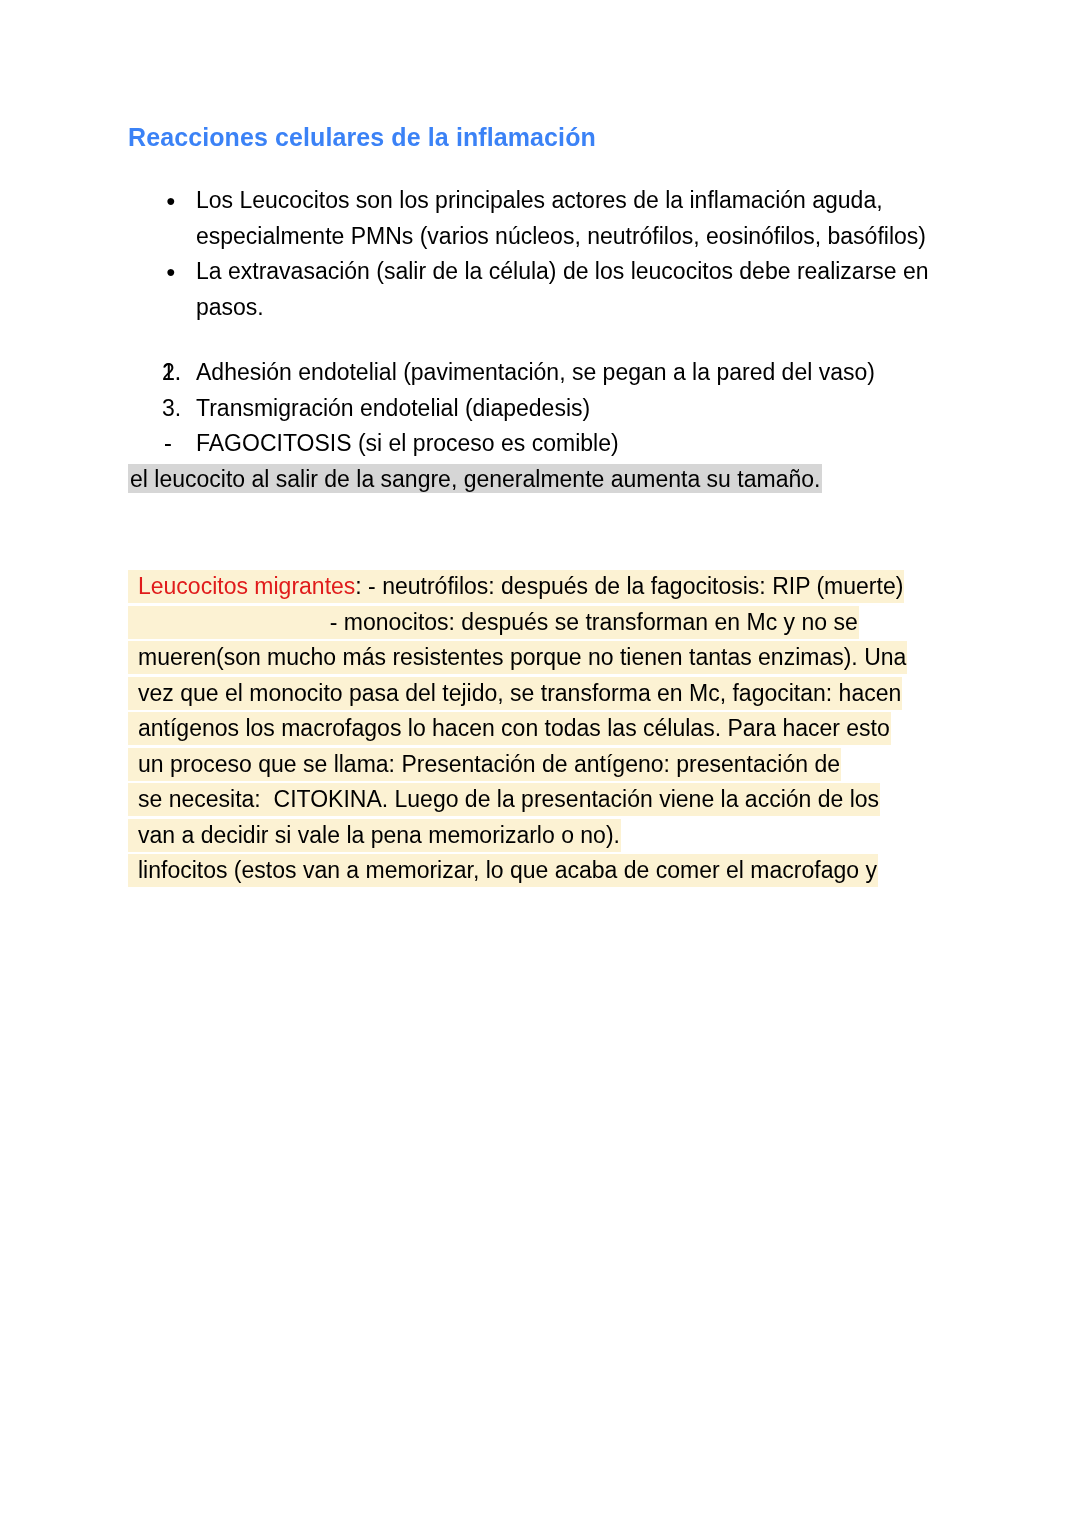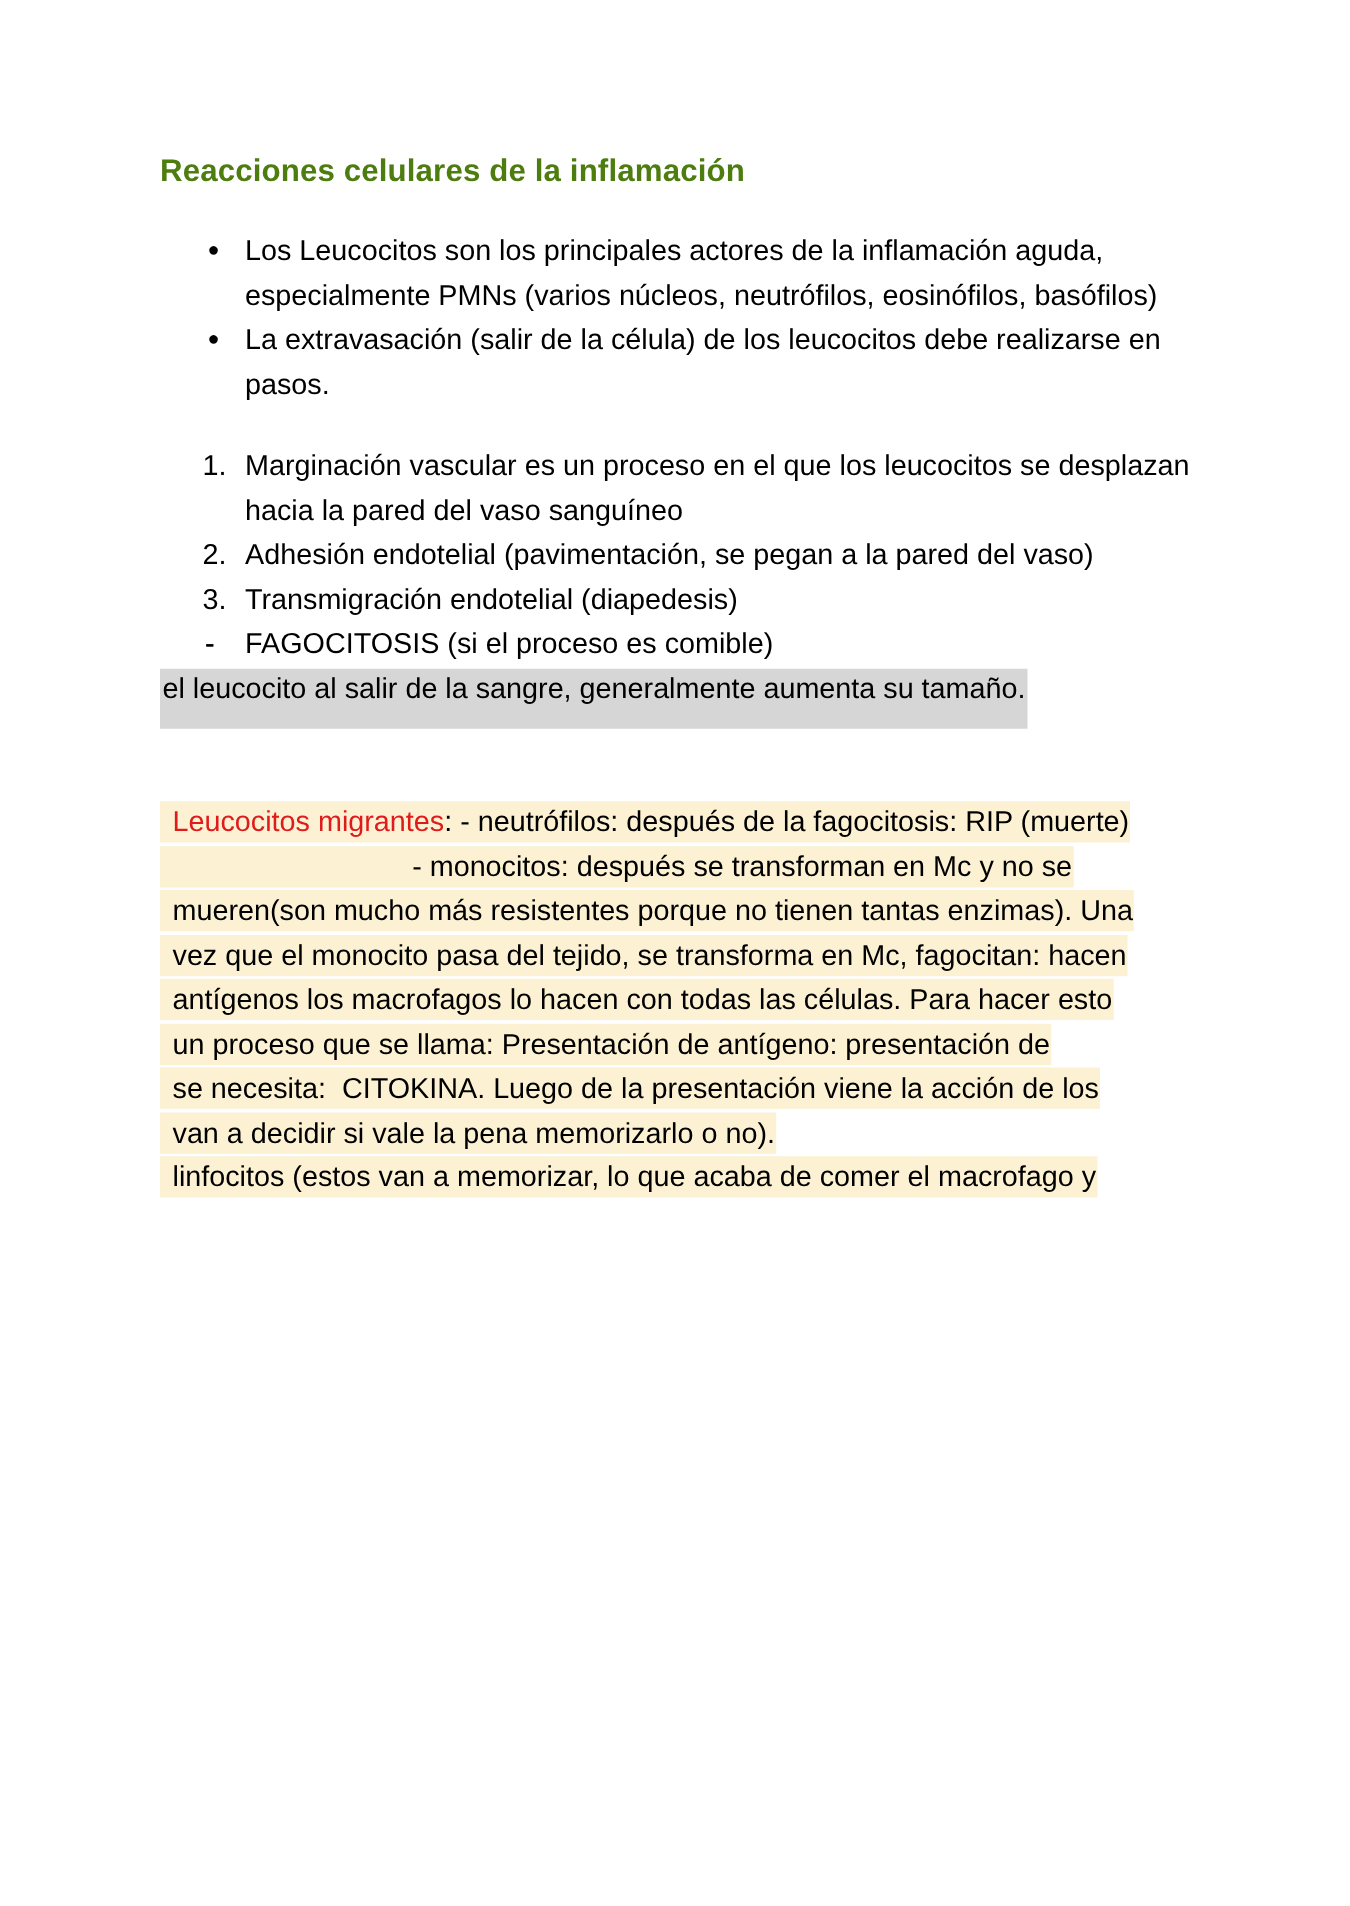--- a/index.html
+++ b/index.html
@@ -28,21 +28,21 @@
     position: absolute;
     left: 128px;
     top: 122px;
     width: 840px;
   }
 
   
   .doc-title {
     font-size: 25px;
     font-weight: bold;
-    color: #4d7c0f;
+    color: #3b82f6;
     line-height: 1.25;
     letter-spacing: 0.1px;
     margin: 0 0 30px 0;
   }
 
   
   .bullet-list {
     margin: 0;
     padding: 0;
     list-style: none;
@@ -93,21 +93,21 @@
   
   .grey-line {
     font-size: 23px;
     line-height: 35.5px;
     color: #000;
     margin: 0;
     white-space: nowrap;
   }
   .grey-line .hl {
     background: #d6d6d6;
-    padding: 2px 2px 20px 2px;
+    padding: 2px 2px 1px 2px;
     box-decoration-break: clone;
     -webkit-box-decoration-break: clone;
   }
 
   
   .yellow-block {
     margin-top: 72px;
     font-size: 23px;
     line-height: 35.5px;
   }
@@ -143,21 +143,20 @@
       </li>
       <li class="bullet-item">
         <span class="marker">●</span>
         <span>La extravasación (salir de la célula) de los leucocitos debe realizarse en pasos.</span>
       </li>
     </ul>
 
     <ol class="num-list">
       <li class="num-item">
         <span class="marker">1.</span>
-        <span>Marginación vascular es un proceso en el que los leucocitos se desplazan hacia la pared del vaso sanguíneo</span>
       </li>
       <li class="num-item">
         <span class="marker">2.</span>
         <span>Adhesión endotelial (pavimentación, se pegan a la pared del vaso)</span>
       </li>
       <li class="num-item">
         <span class="marker">3.</span>
         <span>Transmigración endotelial (diapedesis)</span>
       </li>
       <li class="num-item">

